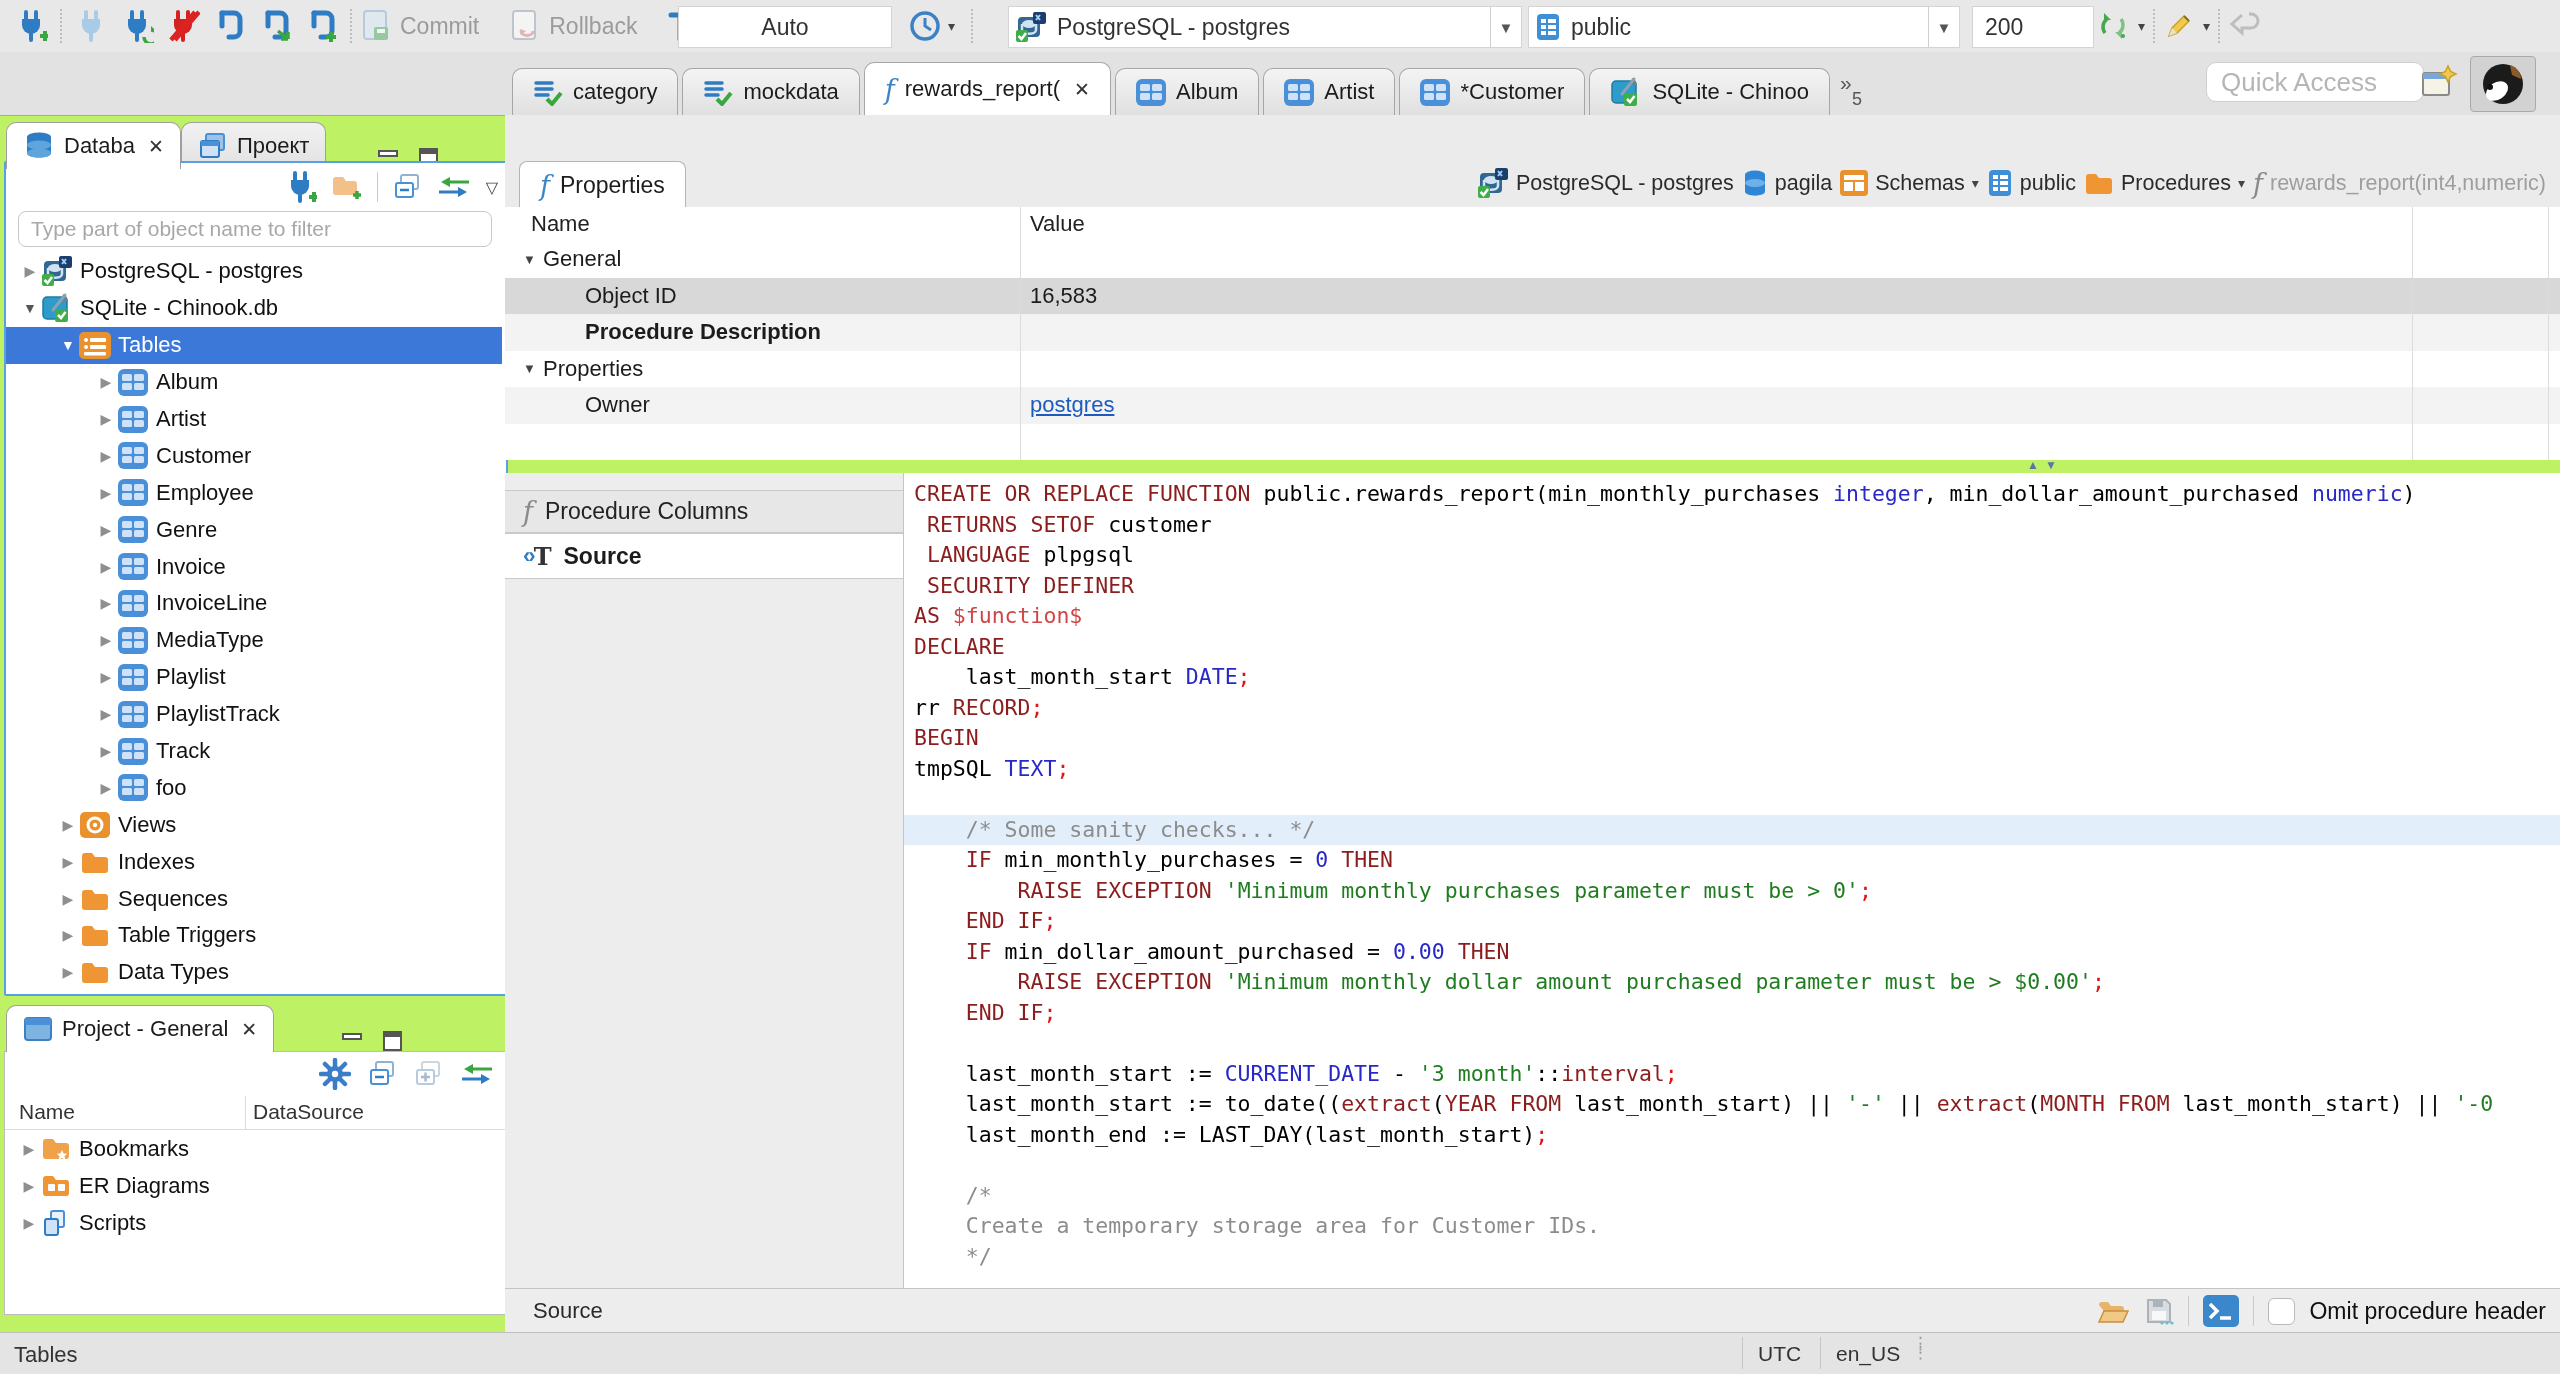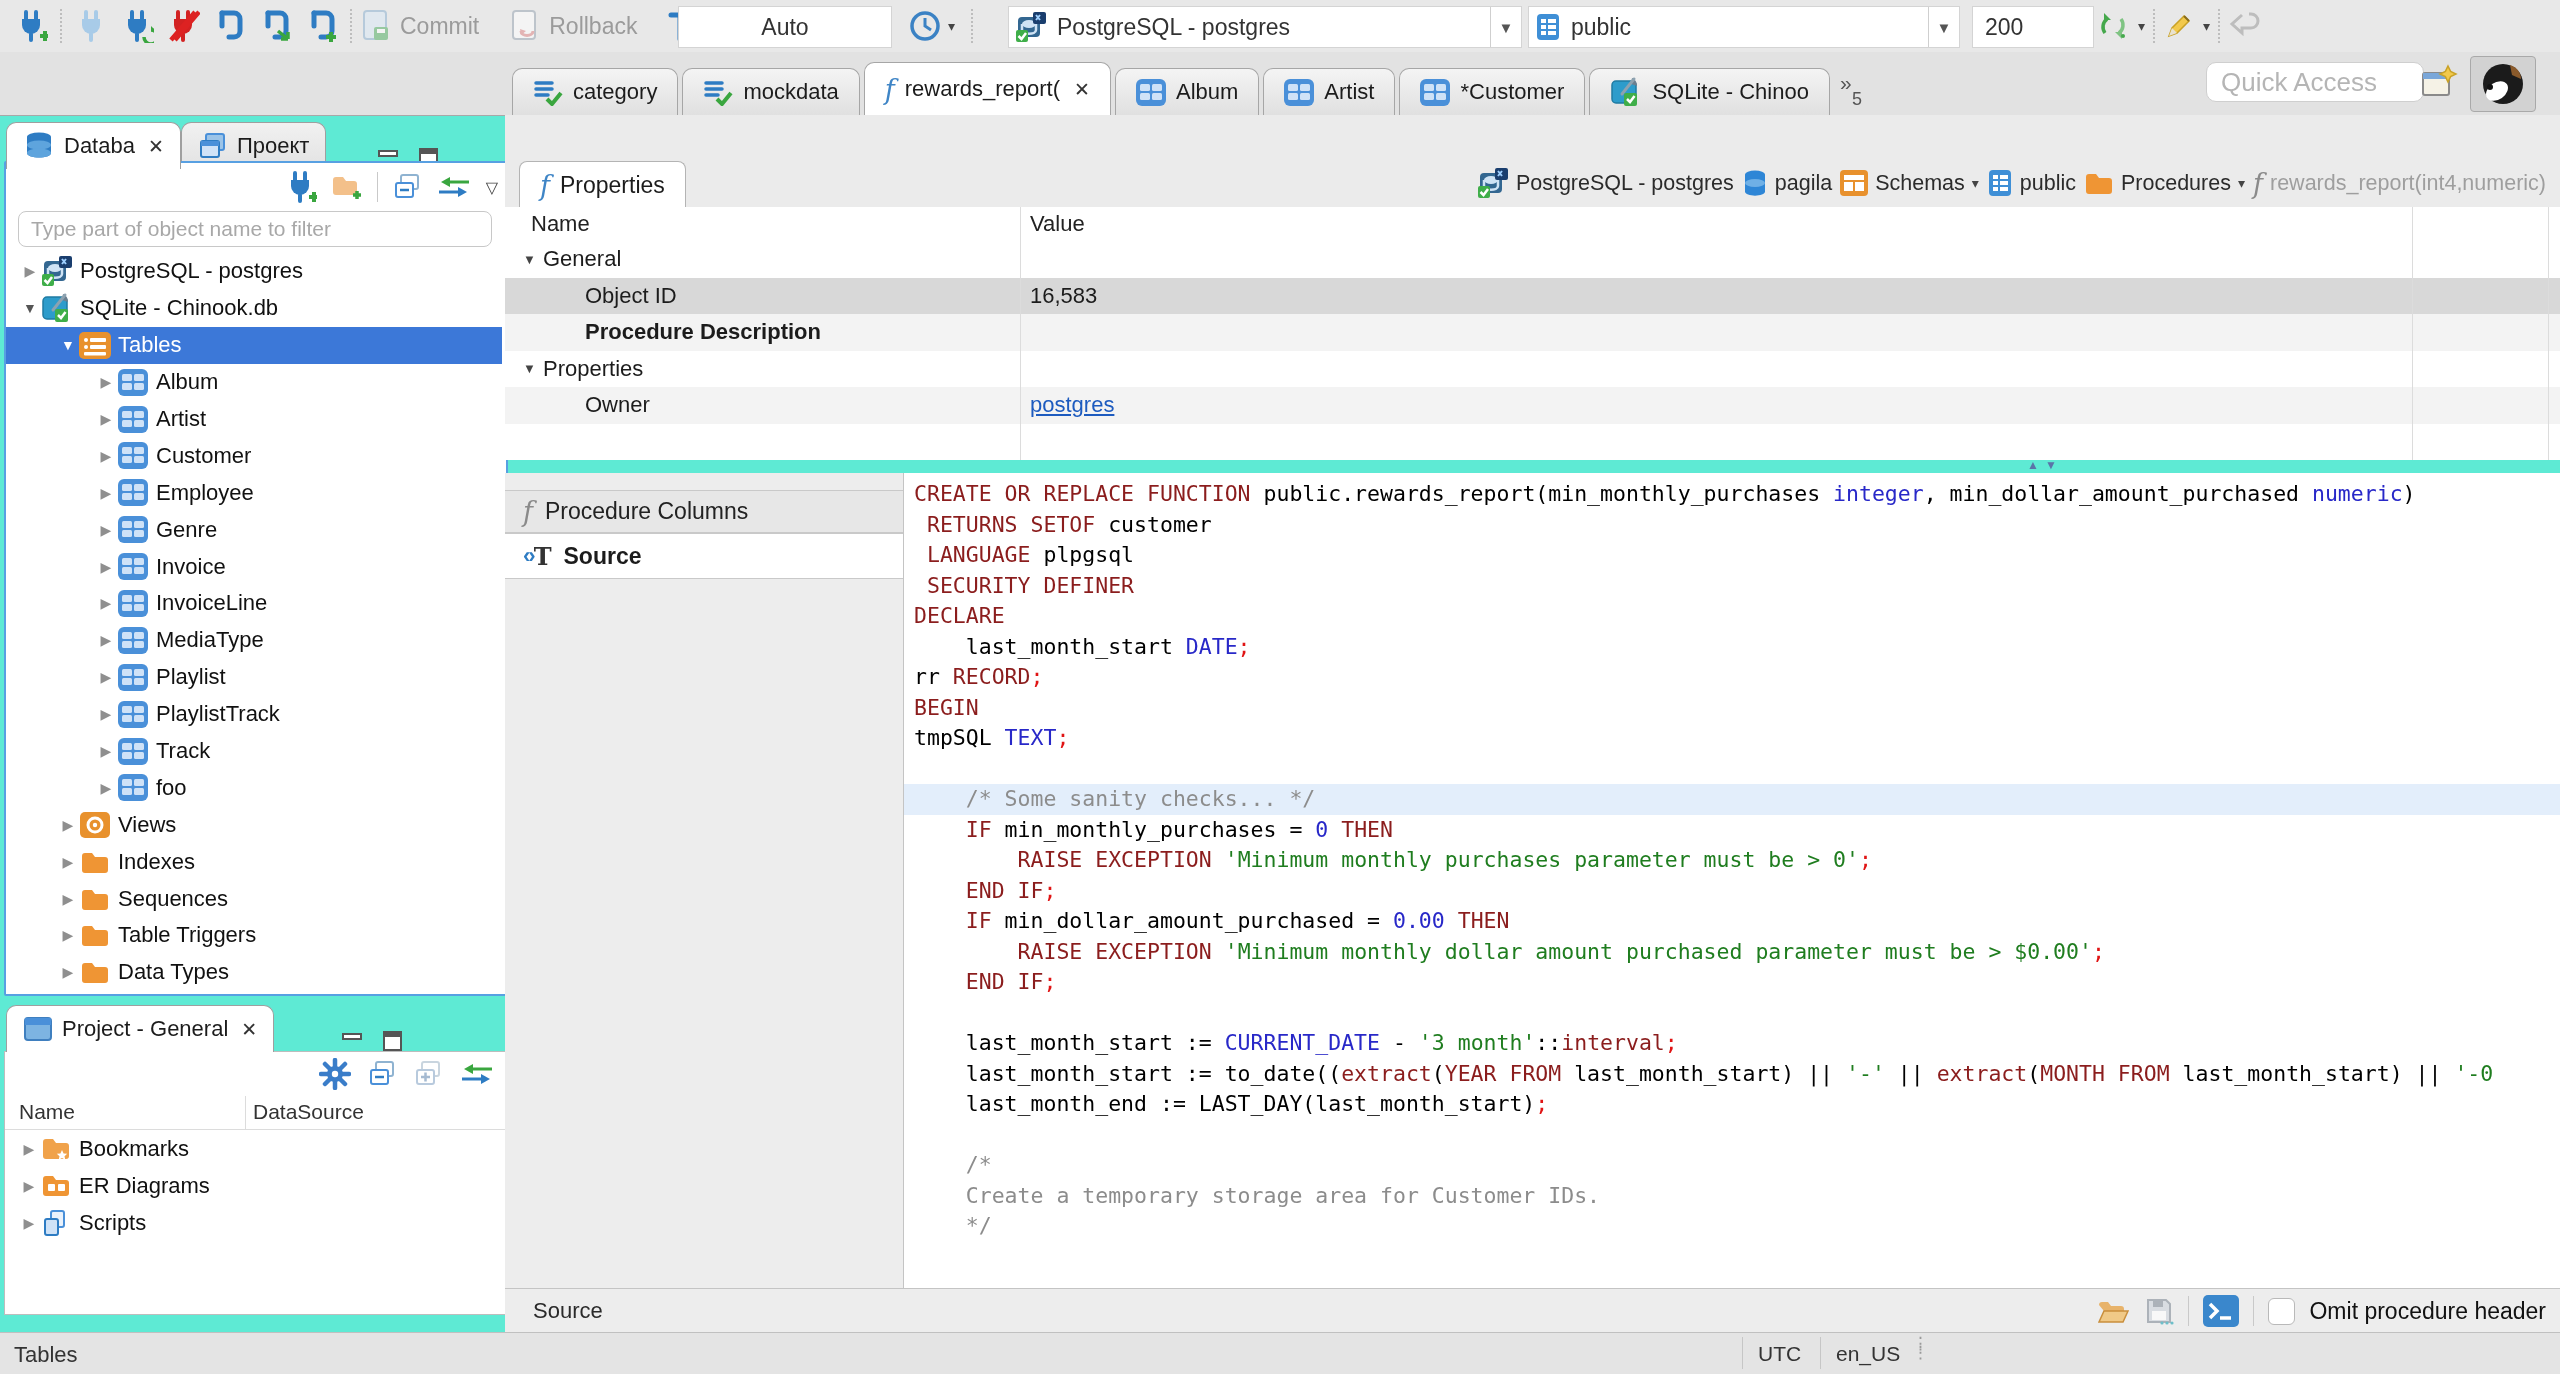--- a/index.html
+++ b/index.html
@@ -1,16 +1,16 @@
 <!DOCTYPE html>
 <html><head>
 <meta charset="utf-8">
 <style>
   html,body{margin:0;padding:0;background:#d6d6d6;}
-  #app{position:relative;width:2560px;height:1374px;overflow:hidden;background:#5eead4;
+  #app{position:relative;width:2560px;height:1374px;overflow:hidden;background:#bef264;
        font-family:"Liberation Sans",sans-serif;color:#1c1c1c;}
   .abs{position:absolute;}
   .ic{display:inline-flex;align-items:center;justify-content:center;vertical-align:middle;}
   .ic svg{display:block;}
   .vsep{width:0;border-left:2px dotted #bdbdbd;height:34px;align-self:center;}
   .thinline{width:1px;background:#c9c9c9;}
 
   
   #row1{left:0;top:0;width:2560px;height:52px;background:#e8e8e8;border-bottom:1px solid #cfcfcf;}
   .tbgroup{position:absolute;top:0;height:52px;display:flex;align-items:center;gap:12px;}
@@ -963,20 +963,21 @@
         </span>
         <span>Source</span>
       </div>
     </div>
   <div id="codeArea" class="abs">
     <div id="codeLines">
         <div class="cl"><span class="kw">CREATE OR REPLACE FUNCTION </span><span class="pl">public.rewards_report(min_monthly_purchases </span><span class="ty">integer</span><span class="pl">, min_dollar_amount_purchased </span><span class="ty">numeric</span><span class="pl">)</span></div>
         <div class="cl"><span class="pl"> </span><span class="kw">RETURNS SETOF</span><span class="pl"> customer</span></div>
         <div class="cl"><span class="pl"> </span><span class="kw">LANGUAGE</span><span class="pl"> plpgsql</span></div>
         <div class="cl"><span class="pl"> </span><span class="kw">SECURITY DEFINER</span></div>
+        <div class="cl"><span class="kw">AS </span><span class="dl">$function$</span></div>
         <div class="cl"><span class="kw">DECLARE</span></div>
         <div class="cl"><span class="pl">    last_month_start </span><span class="ty">DATE</span><span class="sc">;</span></div>
         <div class="cl"><span class="pl">rr </span><span class="kw">RECORD</span><span class="sc">;</span></div>
         <div class="cl"><span class="kw">BEGIN</span></div>
         <div class="cl"><span class="pl">tmpSQL </span><span class="ty">TEXT</span><span class="sc">;</span></div>
         <div class="cl">&nbsp;</div>
         <div class="cl hl"><span class="cm">    /* Some sanity checks... */</span></div>
         <div class="cl"><span class="pl">    </span><span class="kw">IF</span><span class="pl"> min_monthly_purchases = </span><span class="nu">0</span><span class="pl"> </span><span class="kw">THEN</span></div>
         <div class="cl"><span class="pl">        </span><span class="kw">RAISE EXCEPTION</span><span class="pl"> </span><span class="st">'Minimum monthly purchases parameter must be &gt; 0'</span><span class="sc">;</span></div>
         <div class="cl"><span class="pl">    </span><span class="kw">END IF</span><span class="sc">;</span></div>

